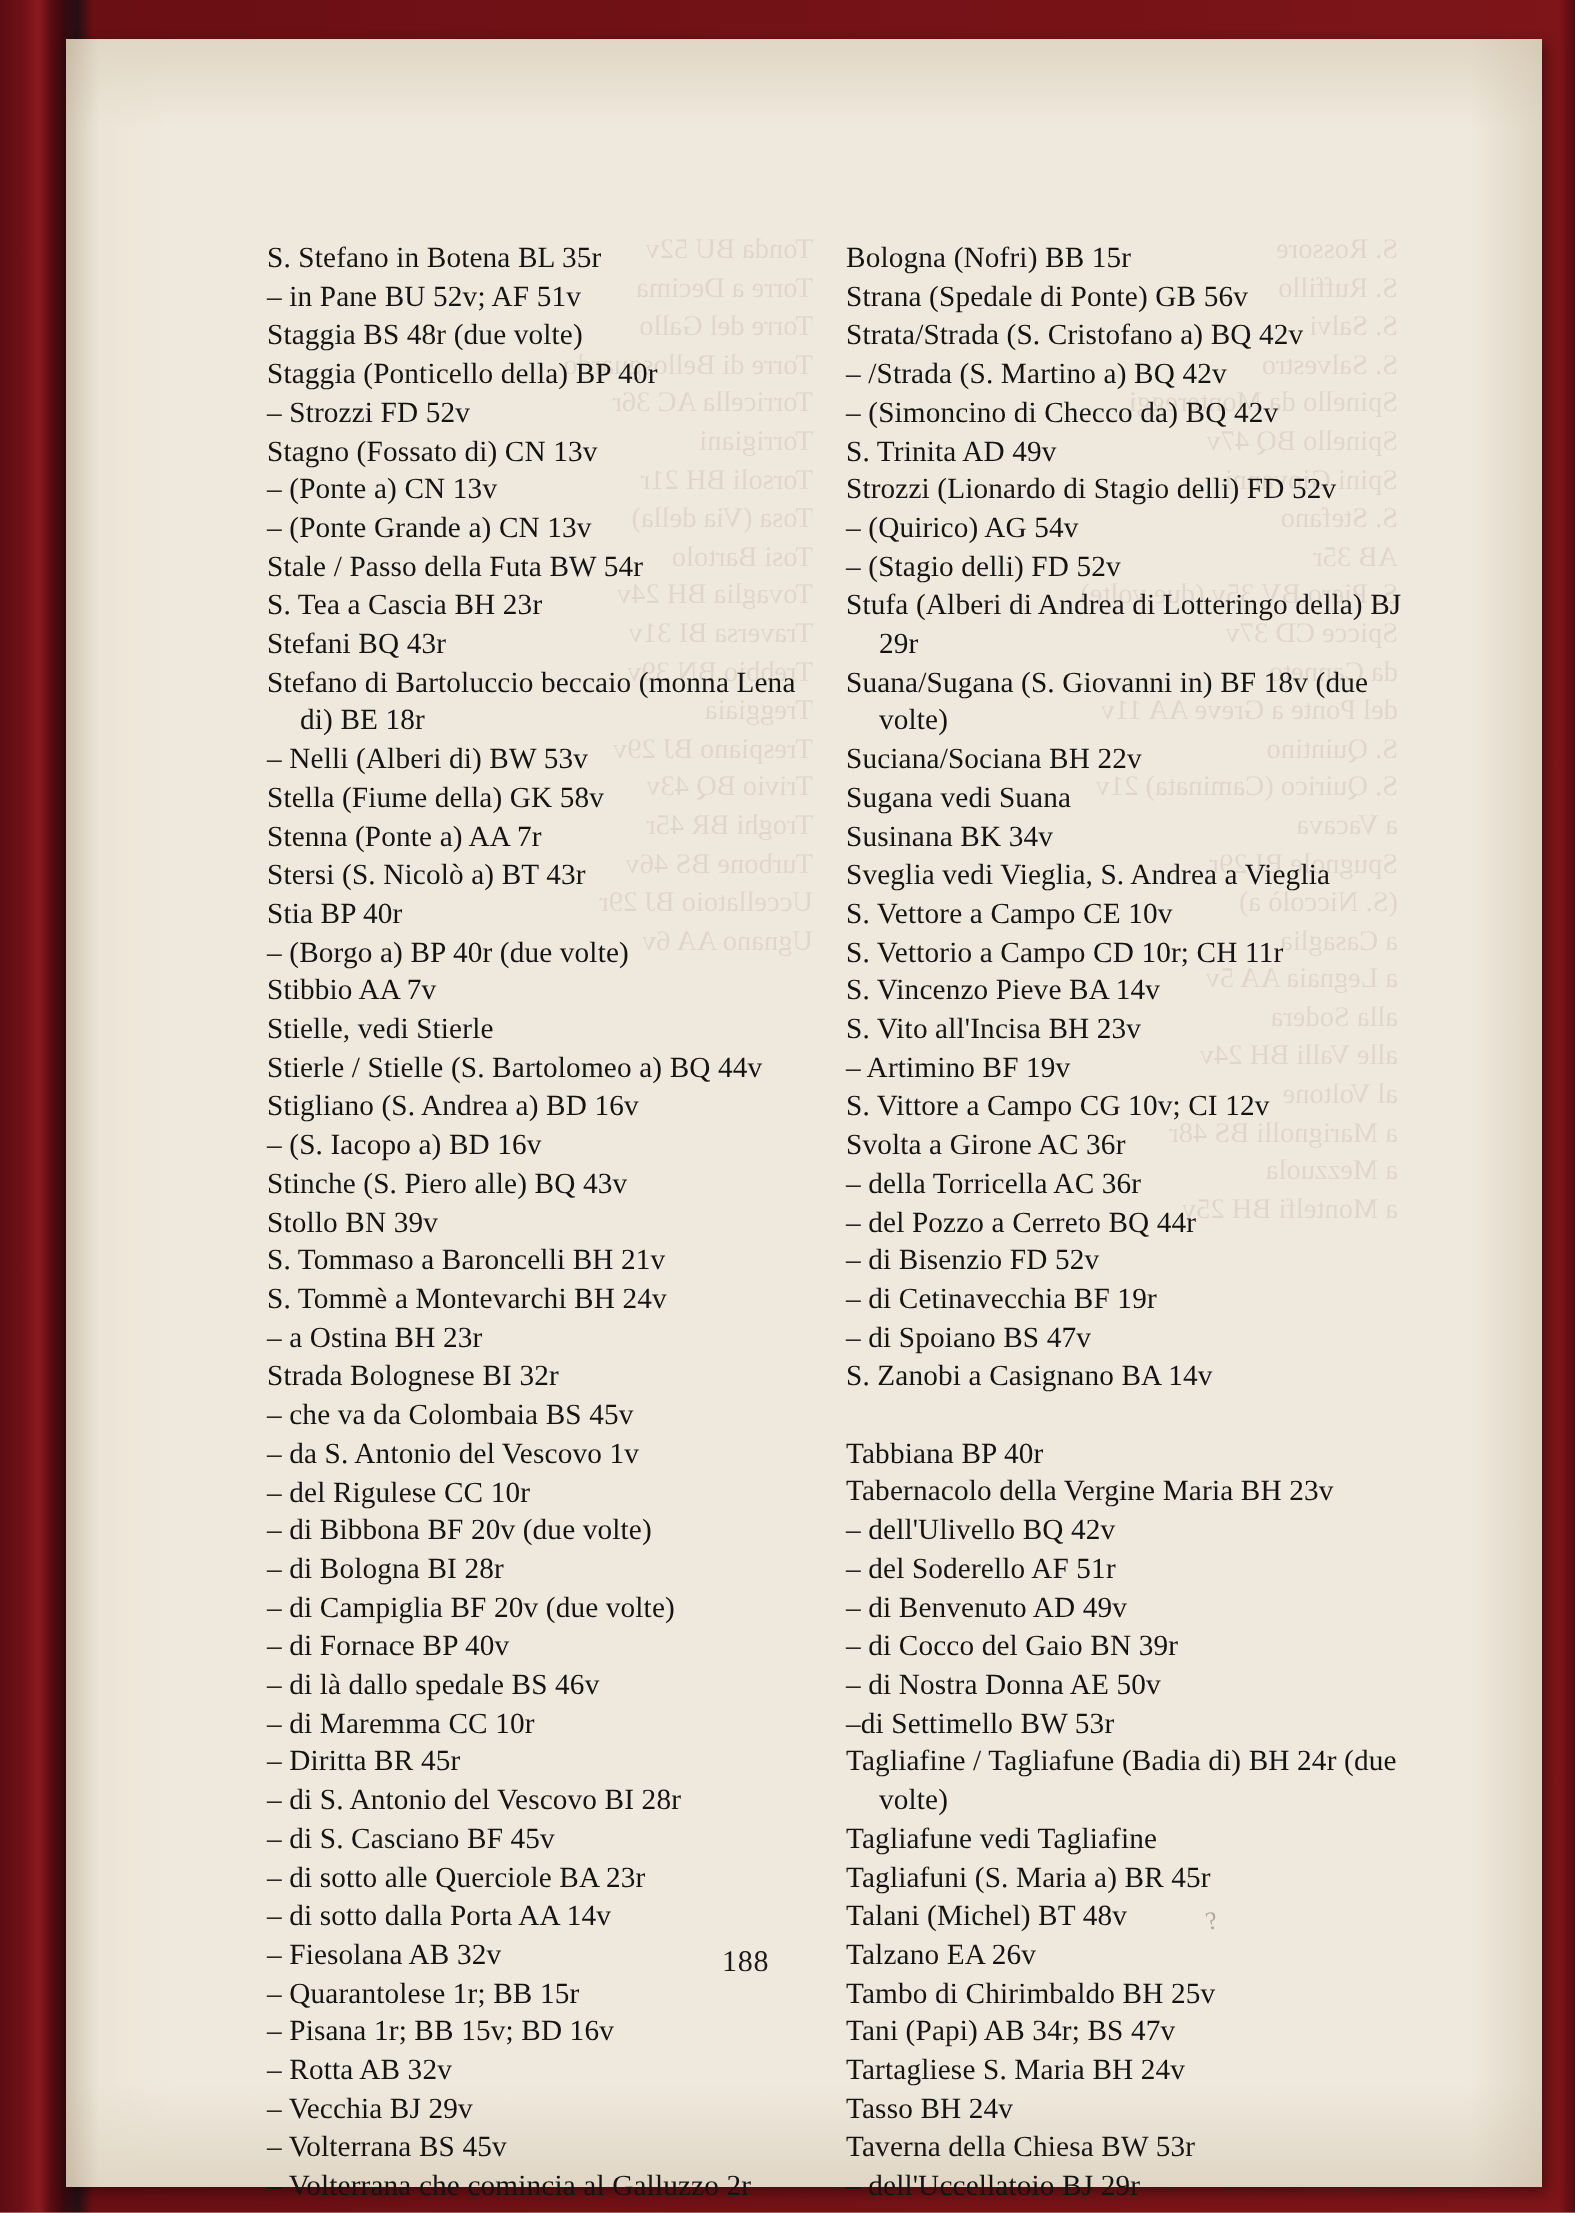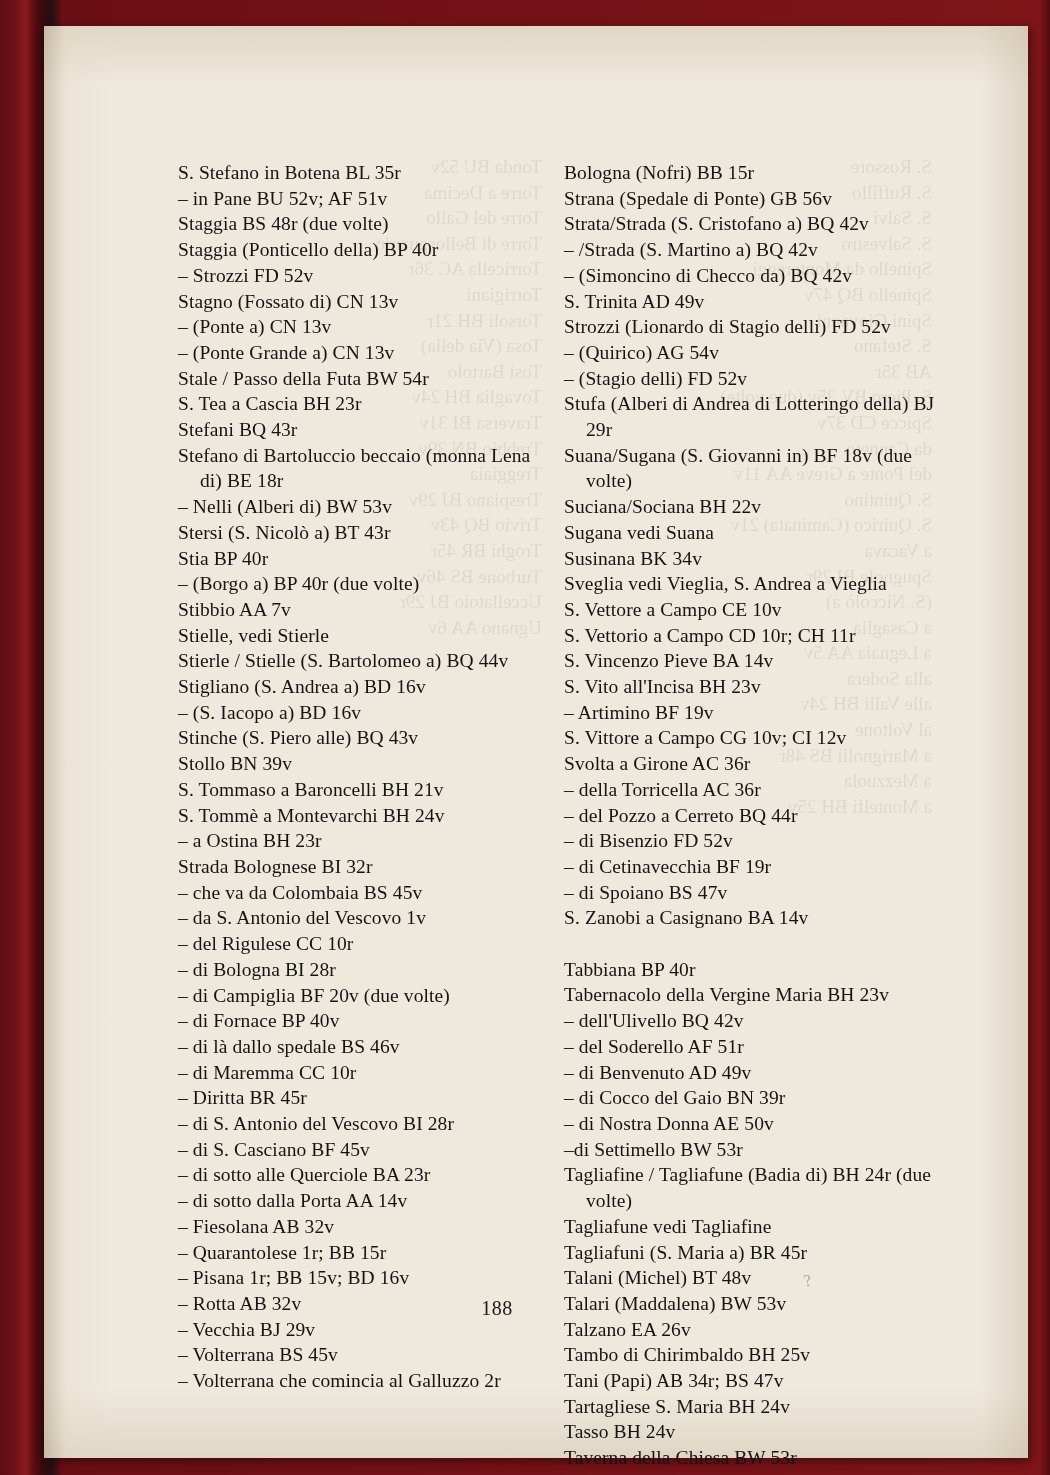--- a/index.html
+++ b/index.html
@@ -166,37 +166,40 @@
           <p class="entry">Staggia (Ponticello della) BP 40r</p>
           <p class="entry">– Strozzi FD 52v</p>
           <p class="entry">Stagno (Fossato di) CN 13v</p>
           <p class="entry">– (Ponte a) CN 13v</p>
           <p class="entry">– (Ponte Grande a) CN 13v</p>
           <p class="entry">Stale / <span class="ital">Passo della Futa</span> BW 54r</p>
           <p class="entry">S. Tea a Cascia BH 23r</p>
           <p class="entry">Stefani BQ 43r</p>
           <p class="entry">Stefano di Bartoluccio beccaio (monna Lena di) BE 18r</p>
           <p class="entry">– Nelli (Alberi di) BW 53v</p>
+          <p class="entry">Stella (Fiume della) GK 58v</p>
+          <p class="entry">Stenna (Ponte a) AA 7r</p>
           <p class="entry">Stersi (S. Nicolò a) BT 43r</p>
           <p class="entry">Stia BP 40r</p>
           <p class="entry">– (Borgo a) BP 40r (due volte)</p>
           <p class="entry">Stibbio AA 7v</p>
           <p class="entry"><span class="ital">Stielle</span>, vedi Stierle</p>
           <p class="entry">Stierle / <span class="ital">Stielle</span> (S. Bartolomeo a) BQ 44v</p>
           <p class="entry">Stigliano (S. Andrea a) BD 16v</p>
           <p class="entry">– (S. Iacopo a) BD 16v</p>
           <p class="entry">Stinche (S. Piero alle) BQ 43v</p>
           <p class="entry">Stollo BN 39v</p>
           <p class="entry">S. Tommaso a Baroncelli BH 21v</p>
           <p class="entry">S. Tommè a Montevarchi BH 24v</p>
           <p class="entry">– a Ostina BH 23r</p>
           <p class="entry">Strada Bolognese BI 32r</p>
           <p class="entry">– che va da Colombaia BS 45v</p>
           <p class="entry">– da S. Antonio del Vescovo 1v</p>
           <p class="entry">– del Rigulese CC 10r</p>
+          <p class="entry">– di Bibbona BF 20v (due volte)</p>
           <p class="entry">– di Bologna BI 28r</p>
           <p class="entry">– di Campiglia BF 20v (due volte)</p>
           <p class="entry">– di Fornace BP 40v</p>
           <p class="entry">– di là dallo spedale BS 46v</p>
           <p class="entry">– di Maremma CC 10r</p>
           <p class="entry">– Diritta BR 45r</p>
           <p class="entry">– di S. Antonio del Vescovo BI 28r</p>
           <p class="entry">– di S. Casciano BF 45v</p>
           <p class="entry">– di sotto alle Querciole BA 23r</p>
           <p class="entry">– di sotto dalla Porta AA 14v</p>
@@ -243,21 +246,20 @@
           <p class="entry">– dell'Ulivello BQ 42v</p>
           <p class="entry">– del Soderello AF 51r</p>
           <p class="entry">– di Benvenuto AD 49v</p>
           <p class="entry">– di Cocco del Gaio BN 39r</p>
           <p class="entry">– di Nostra Donna AE 50v</p>
           <p class="entry">–di Settimello BW 53r</p>
           <p class="entry">Tagliafine / <span class="ital">Tagliafune</span> (Badia di) BH 24r (due volte)</p>
           <p class="entry"><span class="ital">Tagliafune</span> vedi Tagliafine</p>
           <p class="entry">Tagliafuni (S. Maria a) BR 45r</p>
           <p class="entry">Talani (Michel) BT 48v</p>
-          <p class="entry">Talari (Maddalena) BW 53v</p>
           <p class="entry">Talzano EA 26v</p>
           <p class="entry">Tambo di Chirimbaldo BH 25v</p>
           <p class="entry">Tani (Papi) AB 34r; BS 47v</p>
           <p class="entry">Tartagliese S. Maria BH 24v</p>
           <p class="entry">Tasso BH 24v</p>
           <p class="entry">Taverna della Chiesa BW 53r</p>
           <p class="entry">– dell'Uccellatoio BJ 29r</p>
         </div>
     </div>
 

